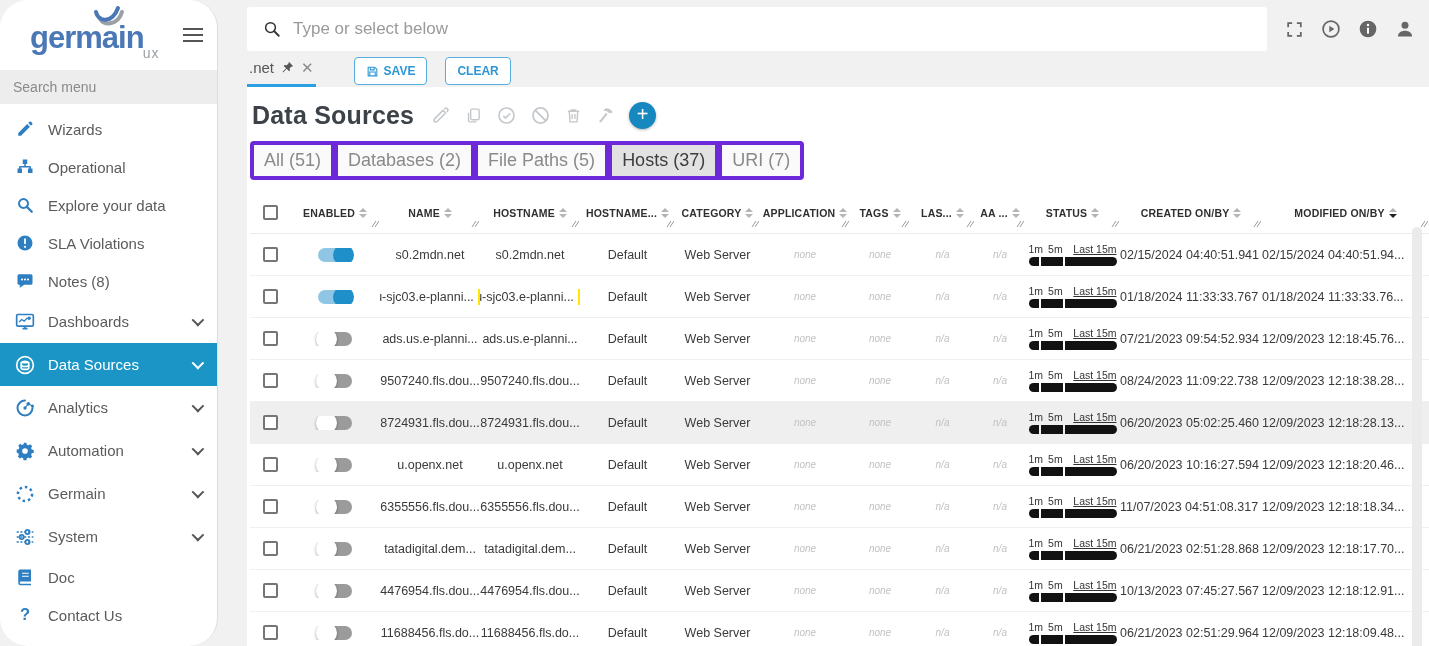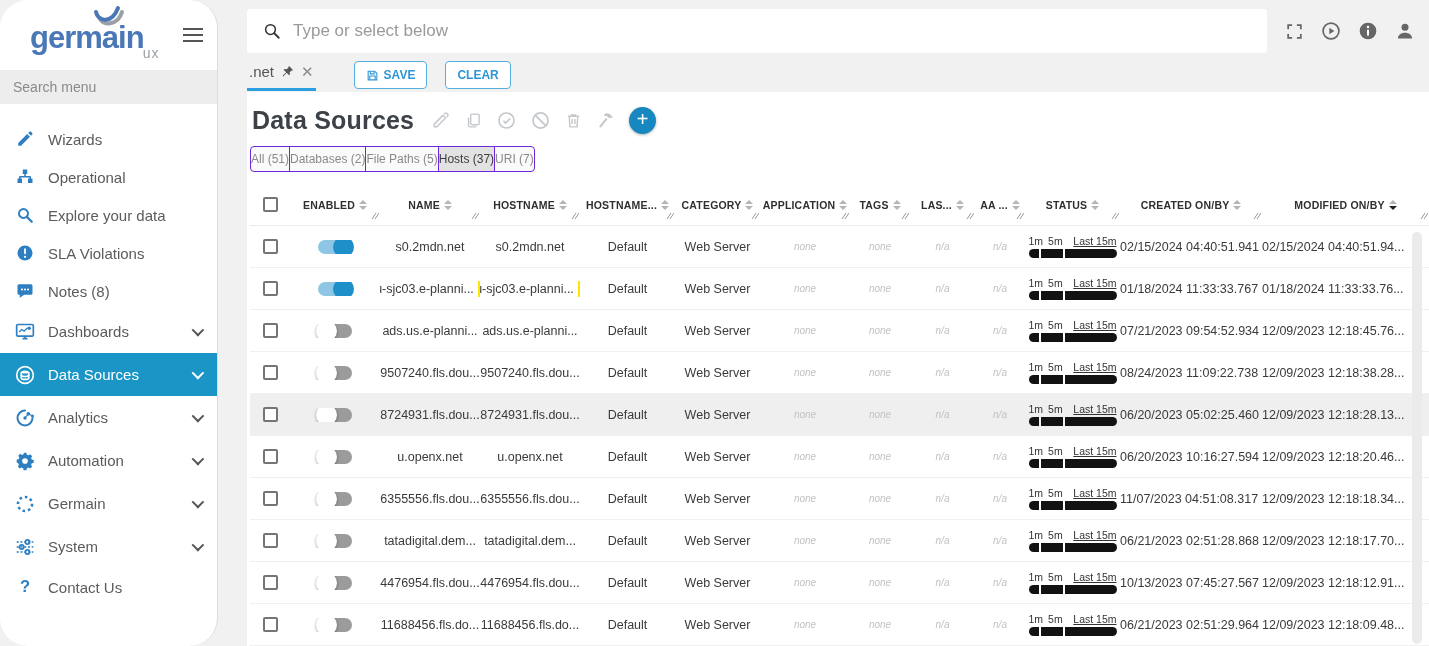--- a/index.html
+++ b/index.html
@@ -11,21 +11,21 @@
   .sidebar { width:218px; background:#fff; border-right:1px solid #dcdcdc; display:flex; flex-direction:column; flex-shrink:0;border-radius:28px; }
   .logo-row { position:relative; height:70px; padding:8px 12px 0 12px; }
   .logo { position:absolute; left:30px; top:4px; text-align:center; }
   .logo-swoosh { position:absolute; left:62px; top:0; }
   .logo-text { font-size:31px; font-weight:bold; color:#4a77b5; letter-spacing:-1px; line-height:1.4; margin-top:12px;}
   .logo-sub { position:absolute; right:-16px; bottom:-2px; font-size:14px; color:#9aa0a6; font-weight:normal; letter-spacing:1px;}
   .hamburger { position:absolute; right:14px; top:24px; width:20px; cursor:pointer; }
   .hamburger i { display:block; height:2px; background:#555; margin:4px 0; }
   .sidebar-search { background:#ededed; border:none; width:100%; padding:9px 13px; font-size:14px; color:#666; outline:none; font-family:"Liberation Sans",sans-serif; }
   .sidebar-search::placeholder { color:#8a8a8a; }
-  .nav { flex:1; padding-top:16px; overflow:hidden; }
+  .nav { flex:1; padding-top:6px; overflow:hidden; }
   .nav-item { display:flex; align-items:center; height:38px; padding:0 16px 0 13px; font-size:15px; color:#5b5b5b; cursor:pointer; }
   .nav-item.has-sub { height:43px; }
   .nav-item .nicon { width:24px; margin-right:11px; color:#2d7fc1; display:flex; align-items:center; justify-content:center; }
   .nav-item .chev { margin-left:auto; width:9px; height:9px; border-right:2px solid #555; border-bottom:2px solid #555; transform:rotate(45deg) translateY(-2px); }
   .nav-item.active { background:#1b95c5; color:#fff; }
   .nav-item.active .nicon { color:#fff; }
   .nav-item.active .chev { border-color:#fff; }
 
   
   .main { flex:1; display:flex; flex-direction:column; padding-left:29px; background:#f1f1f1; min-width:0; }
@@ -46,21 +46,21 @@
   .obtn { display:flex; align-items:center; gap:5px; border:1px solid #55aede; color:#2e96d4; background:#fff; border-radius:4px; padding:6px 11px; font-size:12px; font-weight:bold; cursor:pointer; font-family:"Liberation Sans",sans-serif; }
 
   .content { background:#fff; flex:1; position:relative; padding:10px 0 0 3px; min-width:0; }
   .title-row { display:flex; align-items:center; padding-left:2px; height:36px; }
   .page-title { font-size:25px; color:#3c4247; letter-spacing:0.2px; }
   .action-icons { display:flex; align-items:center; gap:15px; margin-left:18px; color:#c4c8cc; }
   .action-icons .aicon { display:flex; cursor:pointer; }
   .add-btn { width:27px; height:27px; border-radius:50%; background:#1787c0; color:#fff; font-size:20px; display:flex; align-items:center; justify-content:center; margin-left:14px; cursor:pointer; box-shadow:0 1px 3px rgba(0,0,0,0.3); padding-bottom:2px; }
 
   .tabs { display:flex; margin-top:8px; }
-  .tab { border:1px solid #6d28d9; background:#fafafa; color:#8a8a8a; font-size:12px; padding:5px 0; margin-left:-1px; cursor:pointer; }
+  .tab { border:4px solid #6d28d9; background:#fafafa; color:#8a8a8a; font-size:18px; padding:5px 10px; margin-left:-1px; cursor:pointer; }
   .tab:first-child { border-radius:4px 0 0 4px; margin-left:0; }
   .tab:last-child { border-radius:0 4px 4px 0; }
   .tab.active { background:#e2e2e2; color:#3d3d3d; }
 
   
   .grid { display:grid; grid-template-columns:40px 90px 100px 100px 95px 85px 90px 60px 65px 50px 95px 142px 1fr; align-items:center; }
   .thead { margin-top:12px; height:42px; border-bottom:1px solid #ebebeb; }
   .th { position:relative; display:flex; align-items:center; justify-content:center; height:100%; font-size:10.5px; font-weight:bold; color:#2f2f2f; letter-spacing:0.2px; cursor:pointer; }
   .sorters { display:flex; flex-direction:column; margin-left:4px; gap:2px; }
   .tri-up { width:0; height:0; border-left:4px solid transparent; border-right:4px solid transparent; border-bottom:4px solid #b5b5b5; }
@@ -228,20 +228,29 @@
               <circle cx="8" cy="12" r="2.6" fill="none" stroke="currentColor" stroke-width="2"></circle>
               <circle cx="15" cy="18" r="2.6" fill="none" stroke="currentColor" stroke-width="2"></circle>
             </svg>
           </span>
           <span>System</span>
           <span class="chev"></span>
         </div>
         <div class="nav-item">
           <span class="nicon">
             <svg width="18" height="18" viewBox="0 0 24 24">
+              <path fill="currentColor" d="M5 2h15v16H6.5A1.5 1.5 0 0 0 5 19.5 1.5 1.5 0 0 0 6.5 21H20v2H6a3 3 0 0 1-3-3V5a3 3 0 0 1 2-3z"></path>
+              <path d="M8 7h9M8 11h9" stroke="#fff" stroke-width="1.6"></path>
+            </svg>
+          </span>
+          <span>Doc</span>
+        </div>
+        <div class="nav-item">
+          <span class="nicon">
+            <svg width="18" height="18" viewBox="0 0 24 24">
               <text x="12" y="19" font-size="22" font-weight="bold" text-anchor="middle" fill="currentColor" font-family="Liberation Sans, sans-serif">?</text>
             </svg>
           </span>
           <span>Contact Us</span>
         </div>
       </nav>
   </aside>
 
   <div class="main">
 

